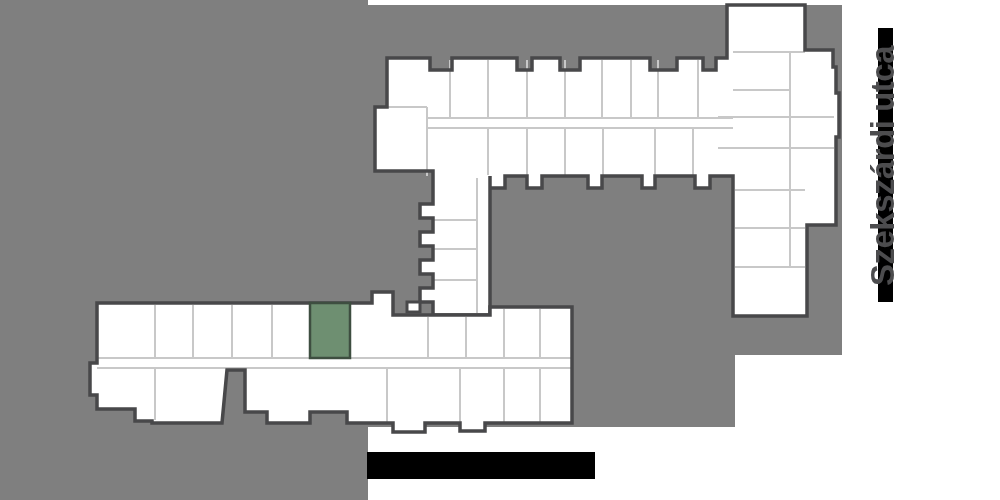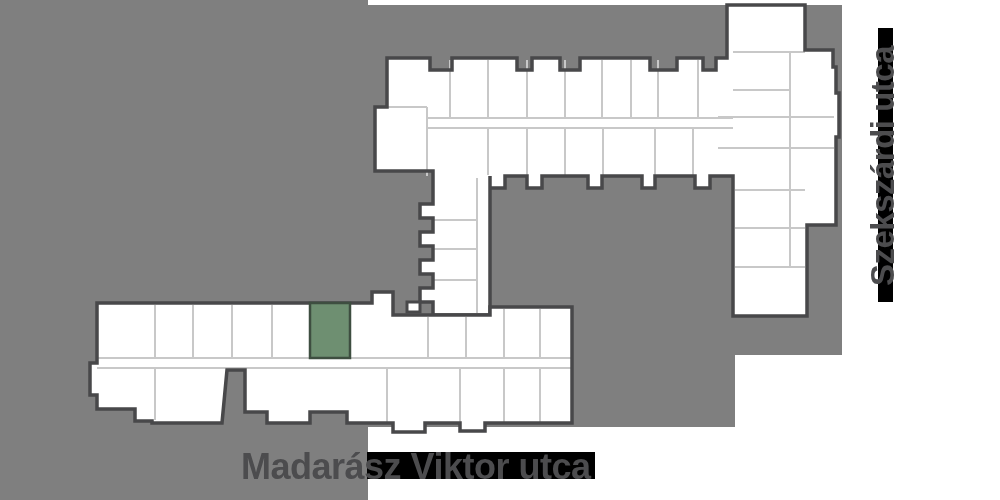--- a/index.html
+++ b/index.html
@@ -113,15 +113,14 @@
            H425 V432 H393 V423
            H347 V412 H310 V423
            H267 V412 H245 V370 H227 L222,423
            H152 V421 H135 V409 H97
            V395 H90 V363 H97 Z"></path>
 
       <rect class="unit-sel" x="310" y="303" width="40" height="55"></rect>
     </g>
   </svg>
 
-  <div class="street h">Madarász Viktor utca</div>
   <div class="street v">Szekszárdi utca</div>
 </div>
 
 </body></html>

